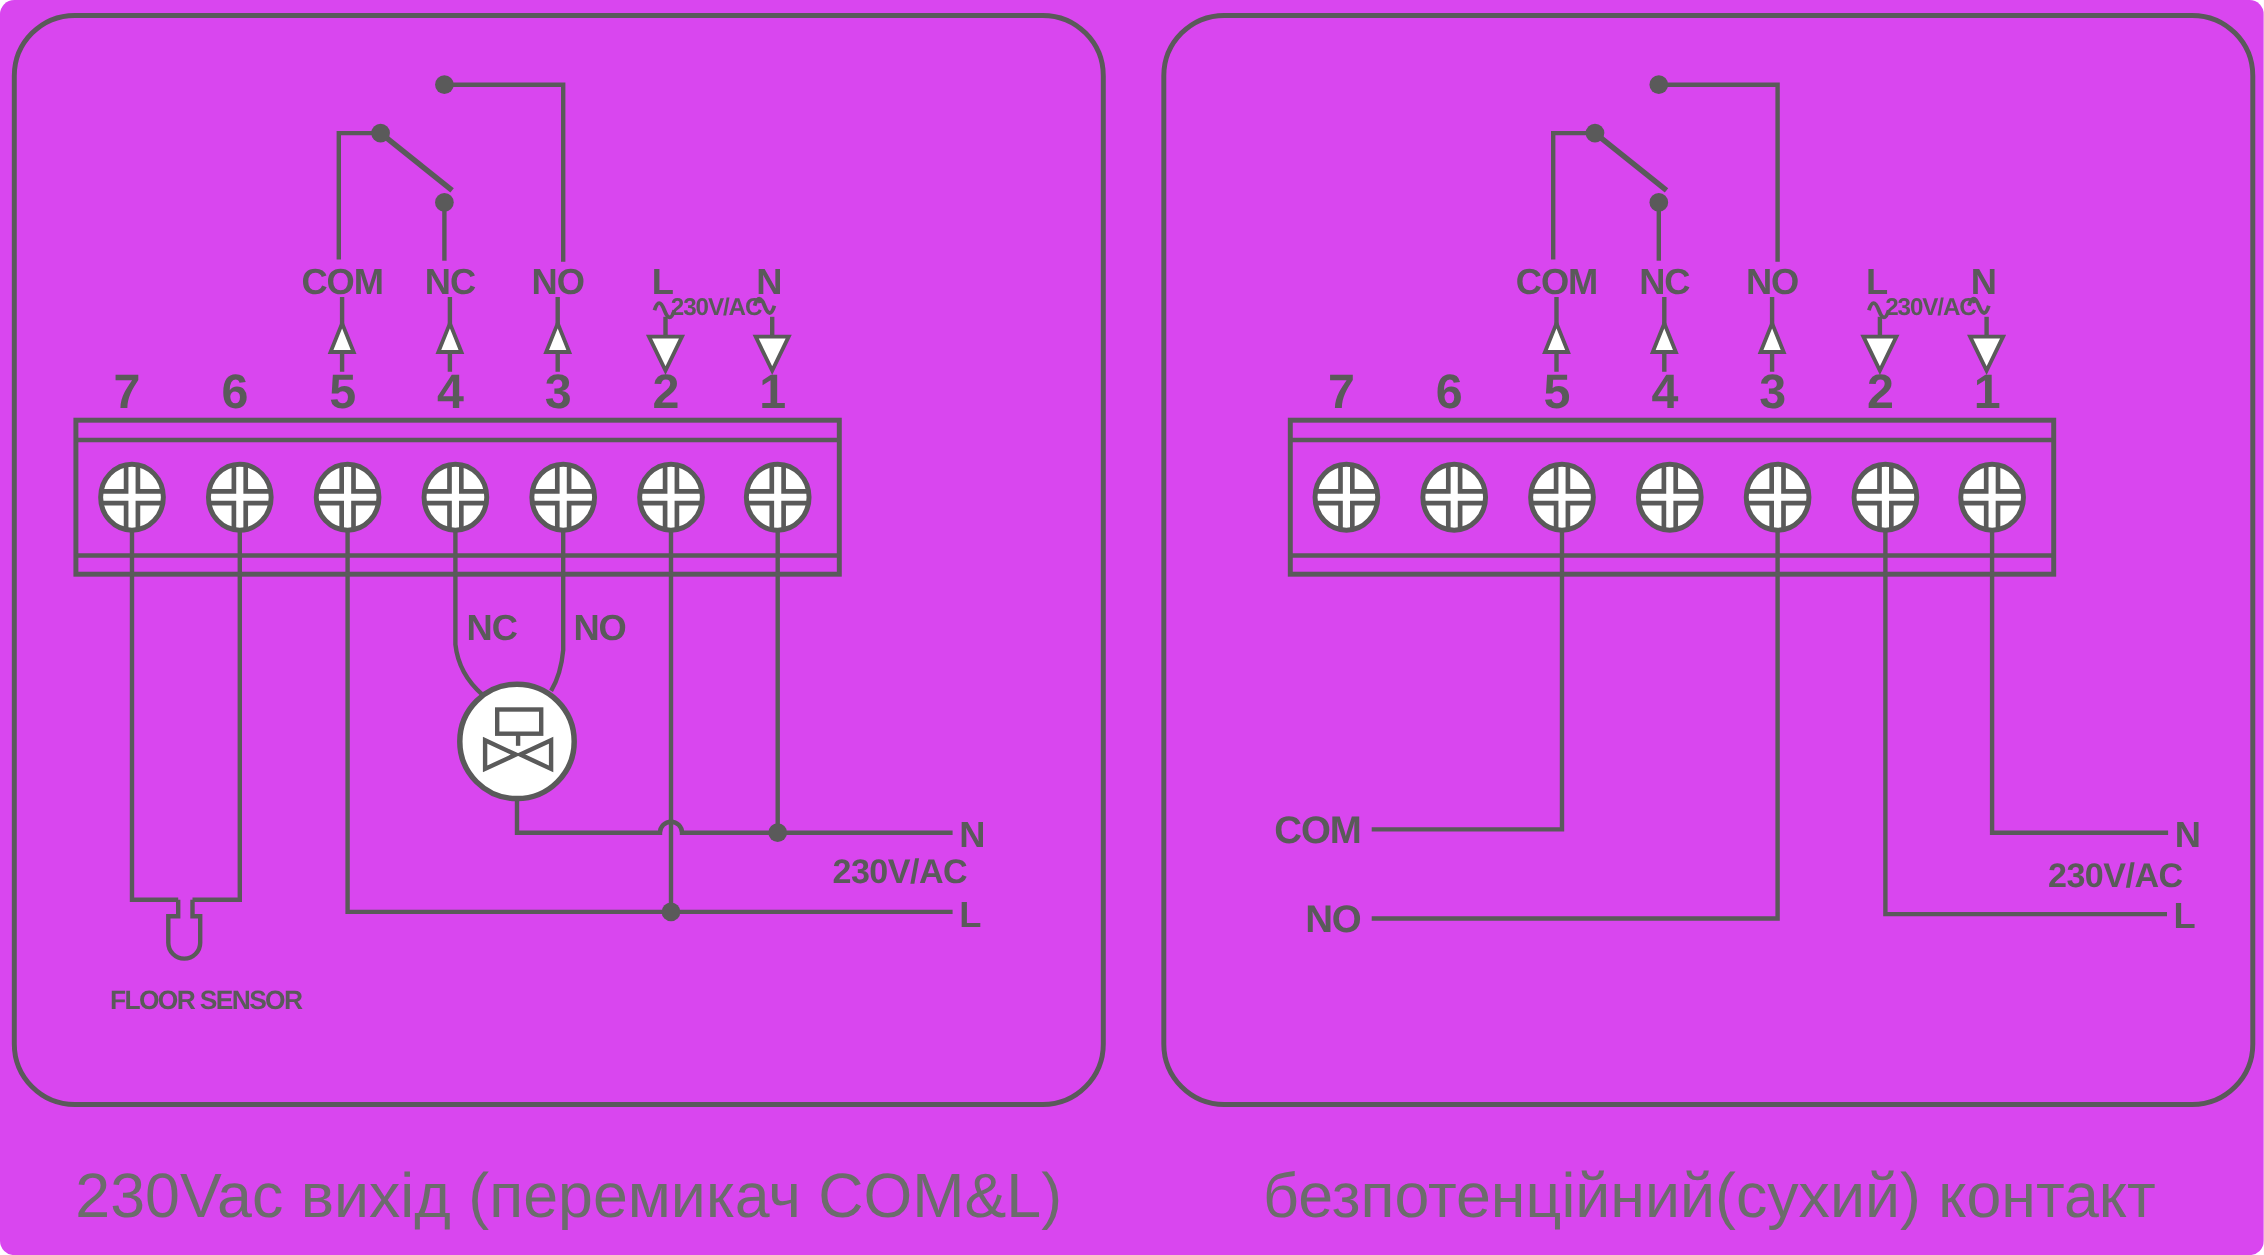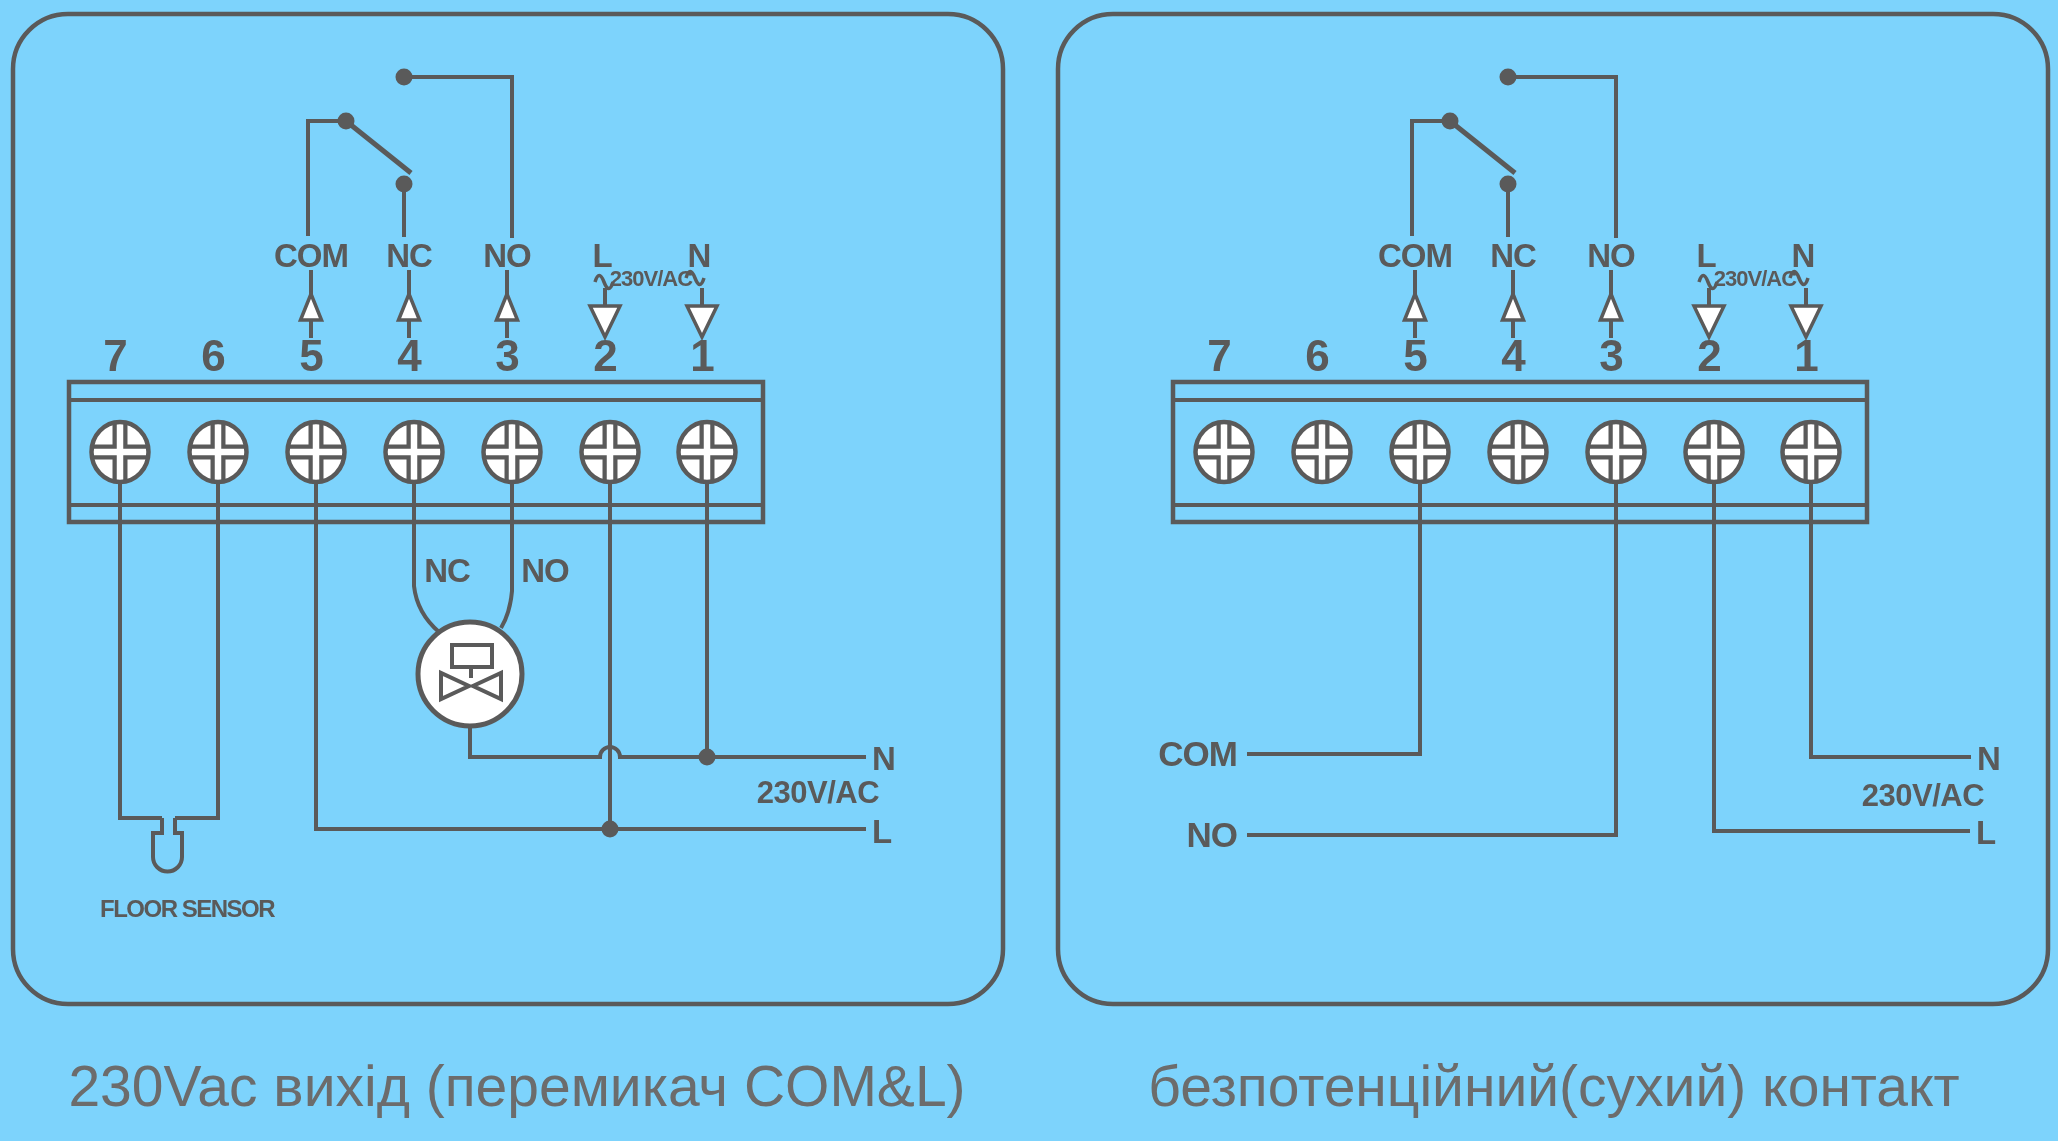--- a/index.html
+++ b/index.html
@@ -1,16 +1,16 @@
 <!DOCTYPE html>
 <html><head>
 <meta charset="utf-8">
 <style>
   html,body{margin:0;padding:0;background:#ffffff;}
-  .page{position:relative;width:2058px;height:1141px;background:#7dd3fc;overflow:hidden;}
+  .page{position:relative;width:2058px;height:1141px;background:#d946ef;overflow:hidden;border-radius:13px;}
   svg{display:block;}
   svg text{fill:#5a5a5a;font-family:"Liberation Sans","DejaVu Sans",sans-serif;font-weight:bold;}
   .lbl{font-size:33px;letter-spacing:-1px;}
   .num{font-size:44px;letter-spacing:-1px;}
   .vs{font-size:22px;letter-spacing:-1px;}
   .vm{font-size:31px;letter-spacing:-0.5px;}
   .contact{font-size:35px;letter-spacing:-1px;}
   .floor{font-size:24px;letter-spacing:-1.5px;}
   .caption{font-size:57px;font-weight:normal;fill:#6c6c6c;letter-spacing:0;}
   .ln{stroke:#5a5a5a;stroke-width:4;fill:none;}

